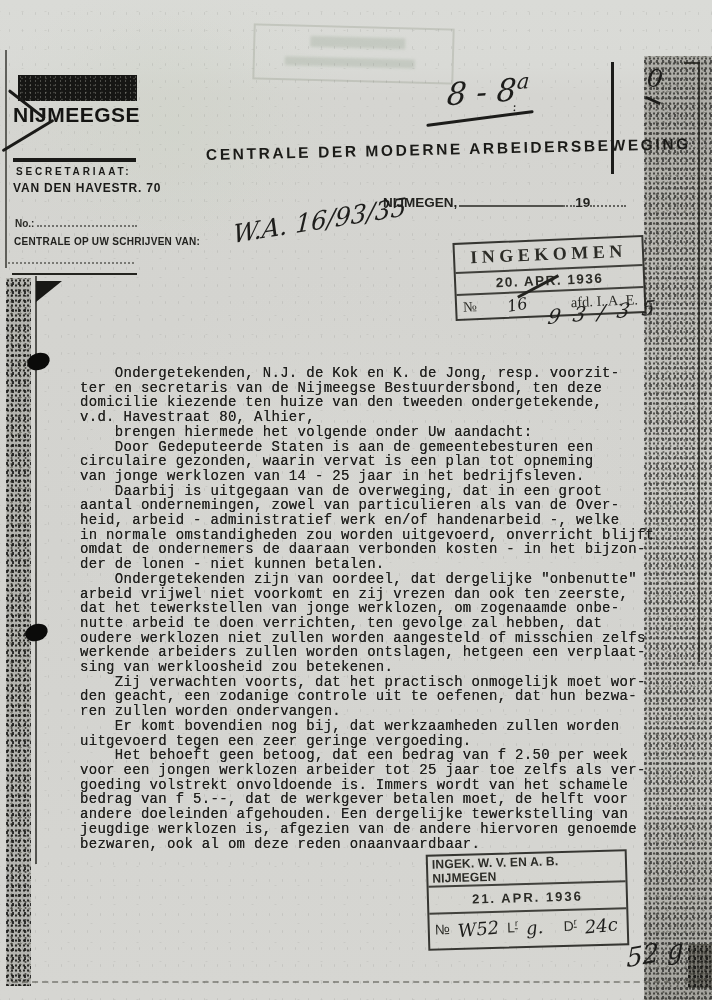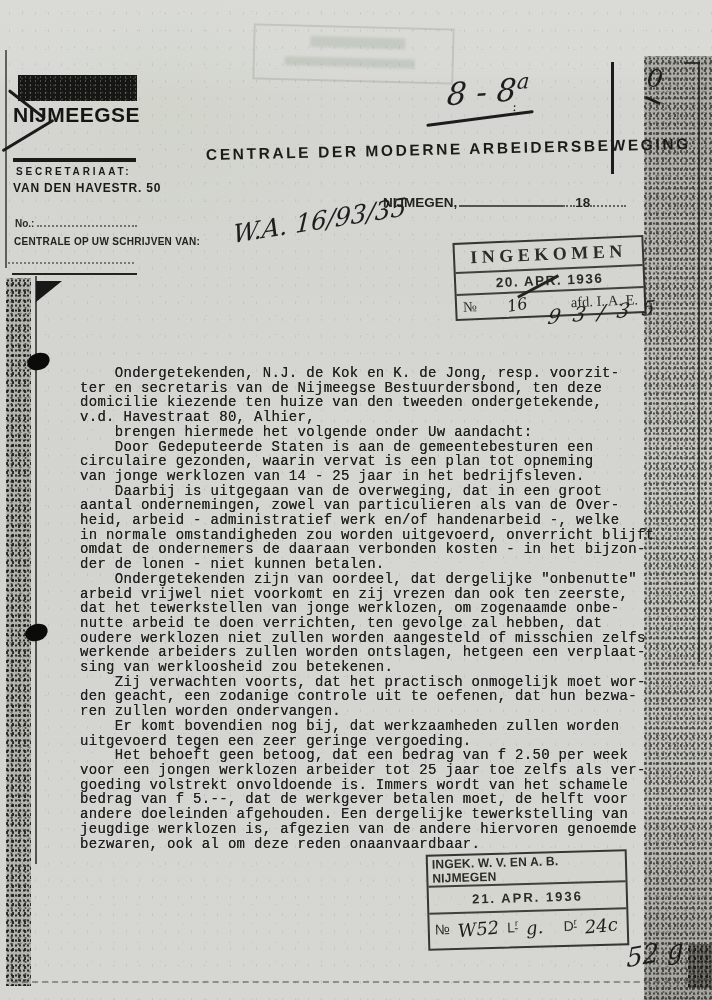--- a/index.html
+++ b/index.html
@@ -123,42 +123,42 @@
   <div class="abs br-patch speckle"></div>
   <div class="abs bottom-dash"></div>
   <div class="abs page-noise"></div>
 
   <div class="abs lh-block"></div>
   <div class="abs lh-name" style="top:104px;">NIJMEEGSE</div>
   <div class="strike" style="left:-2px;top:134px;width:60px;height:3px;transform:rotate(-31deg);"></div>
   <div class="strike" style="left:4px;top:103px;width:46px;height:2.5px;transform:rotate(38deg);"></div>
   <div class="abs lh-rule"></div>
   <div class="abs lh-secr">SECRETARIAAT:</div>
-  <div class="abs lh-addr">VAN DEN HAVESTR. 50</div>
+  <div class="abs lh-addr">VAN DEN HAVESTR. 70</div>
   <div class="abs lh-no">
     <span>No.:</span>
     <span class="leaders"></span>
   </div>
   <div class="abs lh-reply">CENTRALE OP UW SCHRIJVEN VAN:</div>
 
   <div class="abs center-title">CENTRALE DER MODERNE ARBEIDERSBEWEGING</div>
   <div class="abs vline-mid"></div>
   <div class="abs hw hw-8a">
     <span>8 - 8</span><sup>a</sup>
   </div>
   <div class="abs hw hw-8a-colon">:</div>
   <div class="abs hw-8a-line"></div>
   <div class="abs hw hw-zero">0</div>
   <div class="abs hw-zero-dash"></div>
 
   <div class="abs place-row">
     <span>NIJMEGEN,</span>
     <span class="ln"></span>
     <span class="dots" style="width:12px;"></span>
-    <span>18</span>
+    <span>19</span>
     <span class="dots" style="width:36px;"></span>
   </div>
   <div class="abs hw hw-ref">W.A. 16/93/35</div>
 
   <div class="abs stamp stamp1">
     <div class="row r1">INGEKOMEN</div>
     <div class="sep"></div>
     <div class="row r2">20. APR. 1936</div>
     <div class="sep"></div>
     <div class="row r3">

